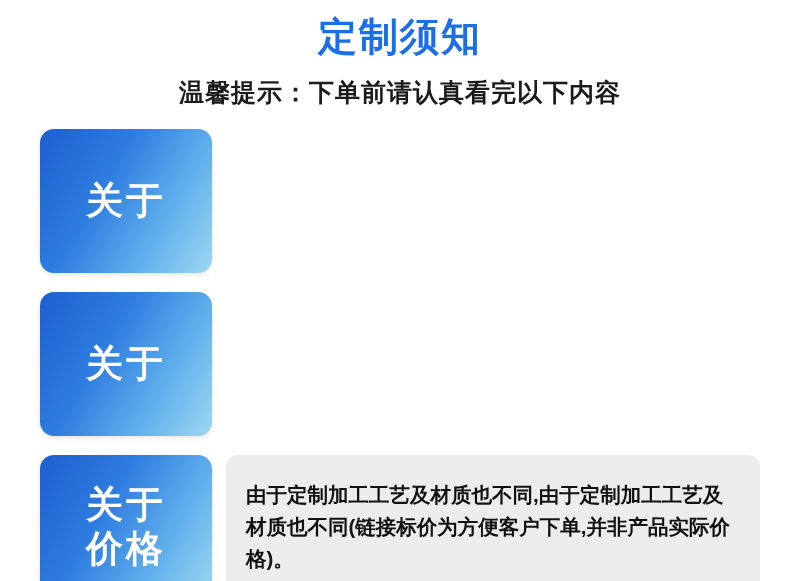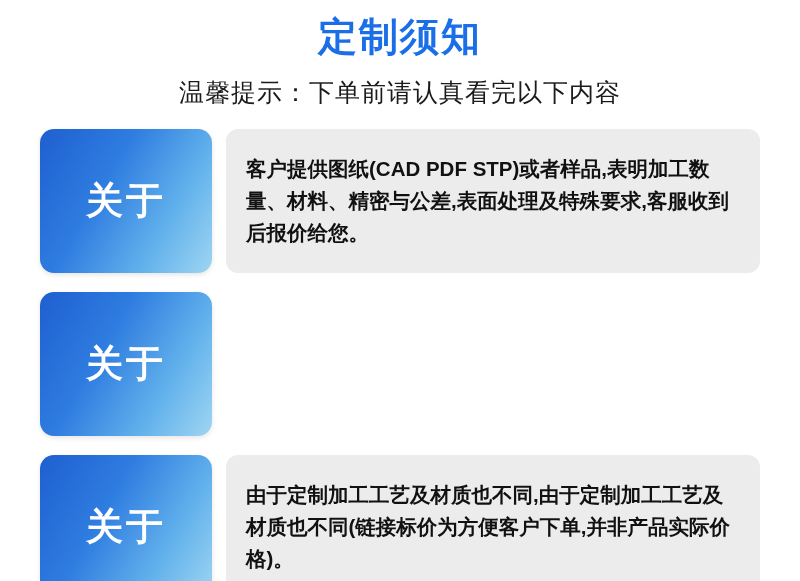--- a/index.html
+++ b/index.html
@@ -25,21 +25,21 @@
     font-size: 39px;
     font-weight: bold;
     letter-spacing: 2px;
     margin: 14px 0 16px 0;
     line-height: 1.2;
   }
   .subtitle {
     text-align: center;
     color: #1b1b1b;
     font-size: 25px;
-    font-weight: normal;
+    font-weight: bold;
     letter-spacing: 1px;
     margin: 12px 0 0 0;
     line-height: 1.2;
   }
   .rows {
     margin-top: 22px;
     padding: 0 40px;
     box-sizing: border-box;
   }
   .row {
@@ -90,30 +90,30 @@
 
   <h1 class="title">定制须知</h1>
   <h2 class="subtitle">温馨提示：下单前请认真看完以下内容</h2>
 
   <div class="rows">
 
     <div class="row">
       <div class="badge">
         <span class="l1">关于</span>
       </div>
-      <div class="desc">客户提供图纸(CAD PDF STP)或者样品,表明加工数量、材料、精密与公差,表面处理及特殊要求,客服收到后报价给您。</div>
     </div>
 
     <div class="row">
       <div class="badge">
         <span class="l1">关于</span>
       </div>
     </div>
 
     <div class="row">
       <div class="badge">
         <span class="l1">关于</span>
+        <span class="l2">价格</span>
       </div>
       <div class="desc">由于定制加工工艺及材质也不同,由于定制加工工艺及材质也不同(链接标价为方便客户下单,并非产品实际价格)。</div>
     </div>
 
   </div>
 </div>
 
 </body></html>

